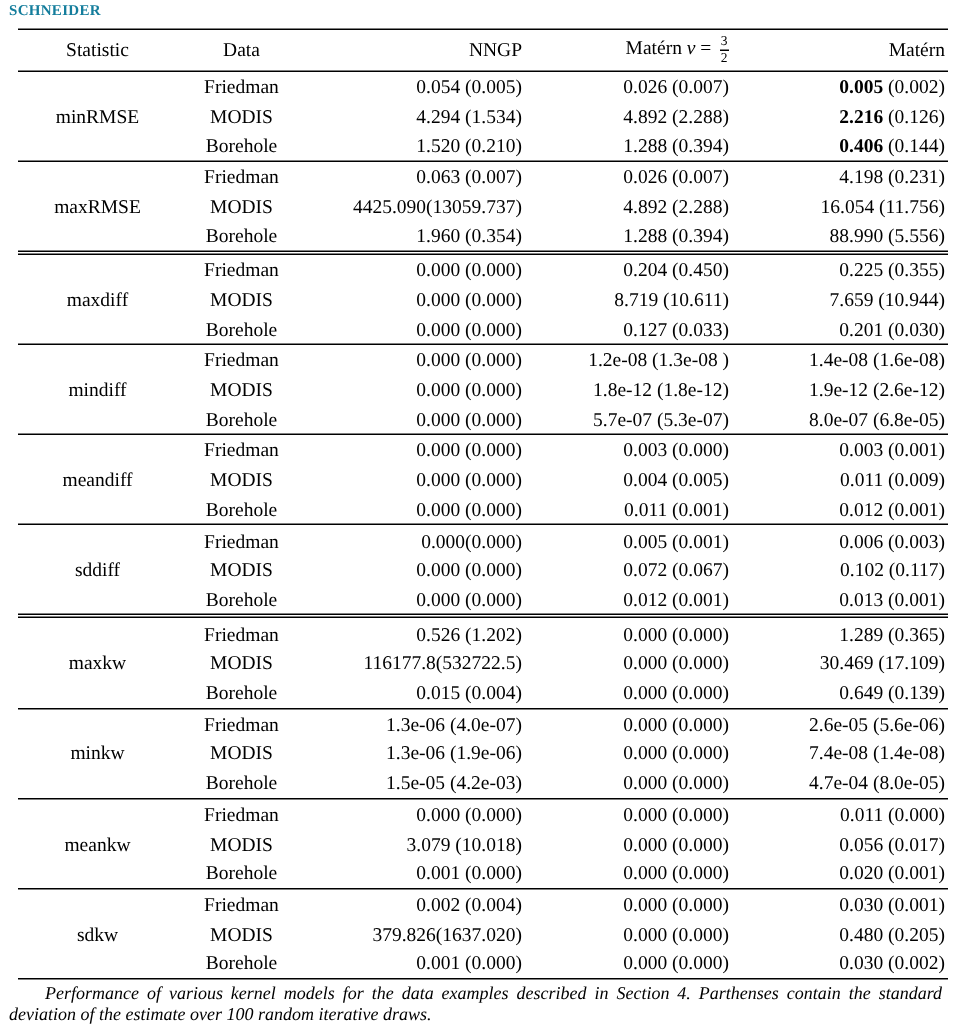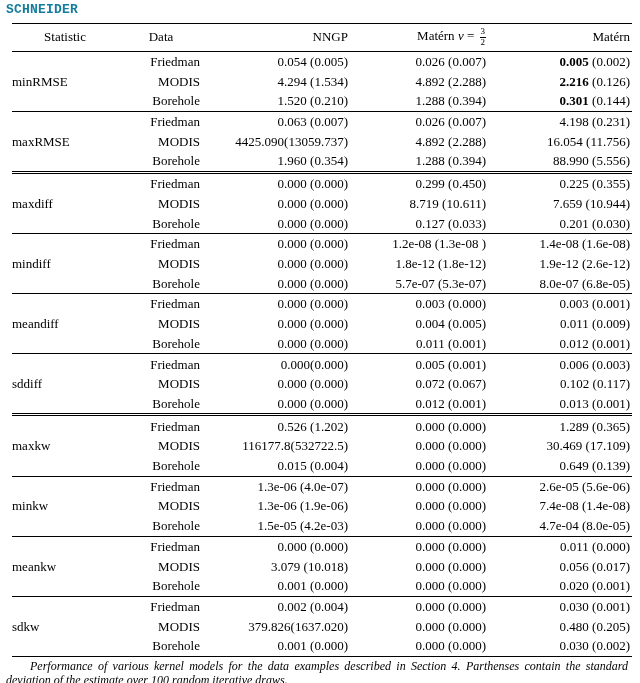--- a/index.html
+++ b/index.html
@@ -11,23 +11,23 @@
     overflow: hidden;
     font-family: "Liberation Serif", serif;
   }
   .page {
     box-sizing: border-box;
     width: 640px;
     height: 683px;
     padding: 2px 10px 0 6px;
   }
   .running-head {
-    font-family: Liberation Mono, monospace;
+    font-family: Liberation Serif, serif;
     font-weight: bold;
-    font-size: 13px;
+    font-size: 10px;
     letter-spacing: 0.2px;
     color: #147d9c;
     padding-left: 0px;
     margin-bottom: 6px;
   }
   table.results {
     border-collapse: collapse;
     width: 620px;
     margin-left: 6px;
     table-layout: fixed;
@@ -49,25 +49,26 @@
   }
   thead th.h-stat { text-align: center; }
   thead th.h-data { text-align: center; padding-left: 2px; }
   thead th.h-num  { text-align: right; }
   td {
     padding: 2.2px 2px 2.2px 0;
     white-space: nowrap;
     line-height: 1.18;
   }
   td.stat-cell {
+    text-align: center;
     vertical-align: middle;
     padding-left: 0;
   }
   td.data-cell {
-    text-align: right;
+    text-align: center;
     padding-left: 2px;
   }
   td.num-cell {
     text-align: right;
   }
   tr.sep-single td { border-top: 1px solid #000; }
   tr.sep-double td { border-top: 3px double #000; }
   .frac {
     display: inline-block;
     vertical-align: -5px;
@@ -131,21 +132,21 @@
         <tr>
           <td class="data-cell">MODIS</td>
           <td class="num-cell">4.294 (1.534)</td>
           <td class="num-cell">4.892 (2.288)</td>
           <td class="num-cell"><b>2.216</b> (0.126)</td>
         </tr>
         <tr>
           <td class="data-cell">Borehole</td>
           <td class="num-cell">1.520 (0.210)</td>
           <td class="num-cell">1.288 (0.394)</td>
-          <td class="num-cell"><b>0.301</b> (0.144)</td>
+          <td class="num-cell"><b>0.406</b> (0.144)</td>
         </tr>
         <tr class="sep-single">
           <td class="stat-cell" rowspan="3">maxRMSE</td>
           <td class="data-cell">Friedman</td>
           <td class="num-cell">0.063 (0.007)</td>
           <td class="num-cell">0.026 (0.007)</td>
           <td class="num-cell">4.198 (0.231)</td>
         </tr>
         <tr>
           <td class="data-cell">MODIS</td>
@@ -156,21 +157,21 @@
         <tr>
           <td class="data-cell">Borehole</td>
           <td class="num-cell">1.960 (0.354)</td>
           <td class="num-cell">1.288 (0.394)</td>
           <td class="num-cell">88.990 (5.556)</td>
         </tr>
         <tr class="sep-double">
           <td class="stat-cell" rowspan="3">maxdiff</td>
           <td class="data-cell">Friedman</td>
           <td class="num-cell">0.000 (0.000)</td>
-          <td class="num-cell">0.299 (0.450)</td>
+          <td class="num-cell">0.204 (0.450)</td>
           <td class="num-cell">0.225 (0.355)</td>
         </tr>
         <tr>
           <td class="data-cell">MODIS</td>
           <td class="num-cell">0.000 (0.000)</td>
           <td class="num-cell">8.719 (10.611)</td>
           <td class="num-cell">7.659 (10.944)</td>
         </tr>
         <tr>
           <td class="data-cell">Borehole</td>

